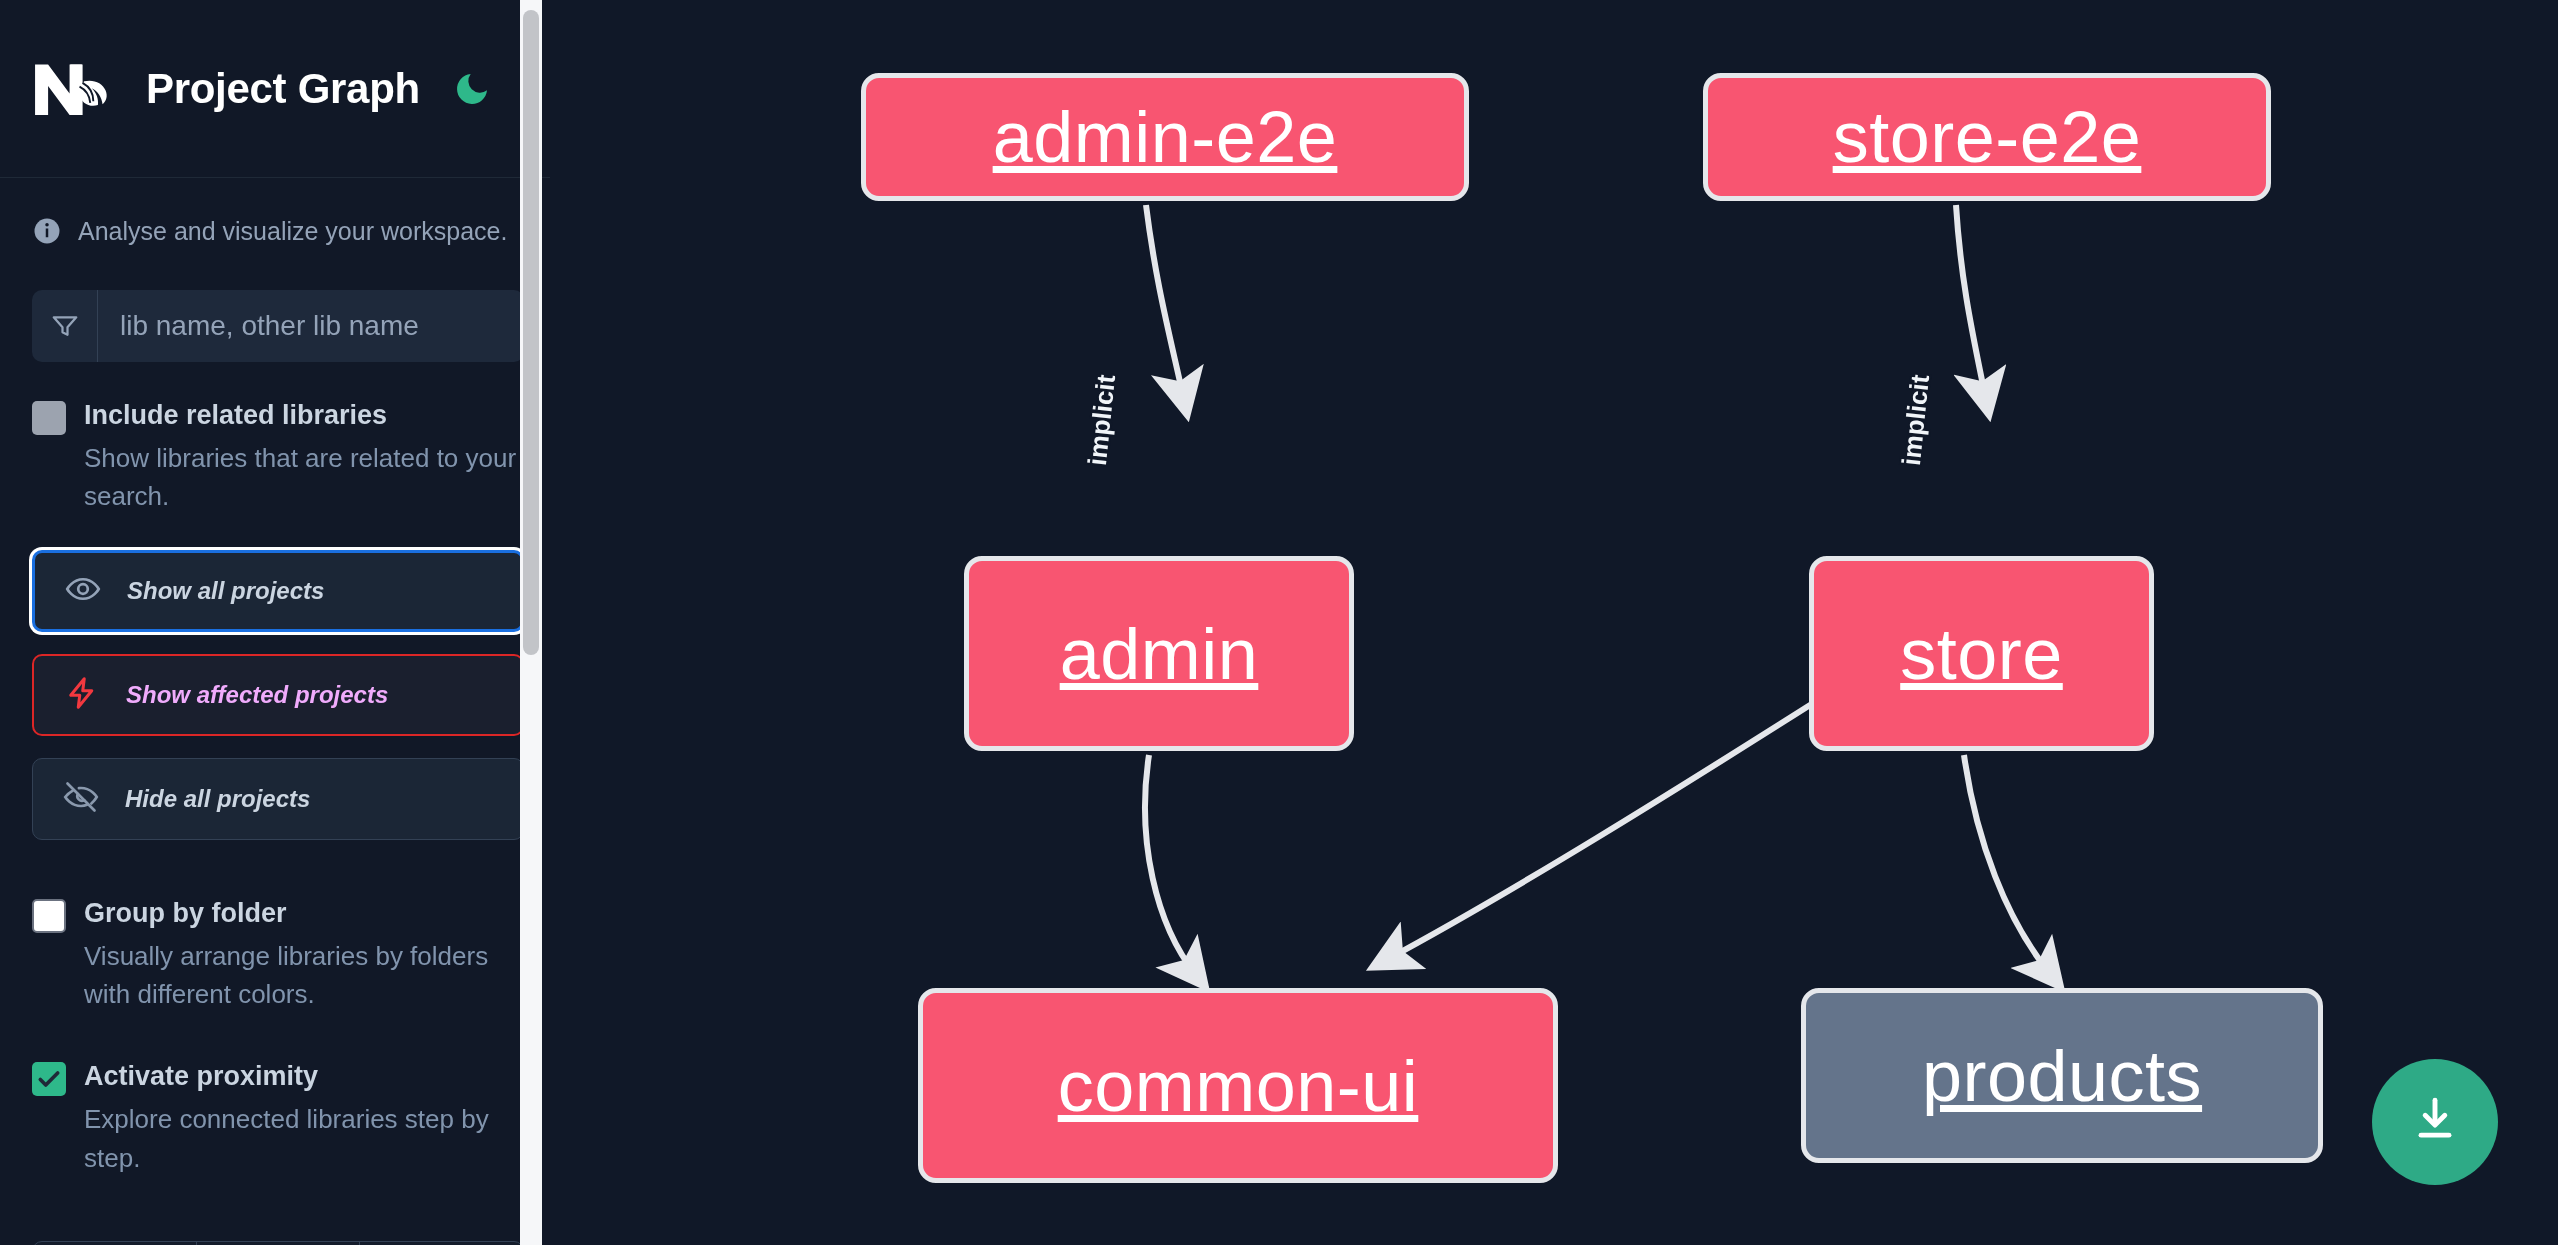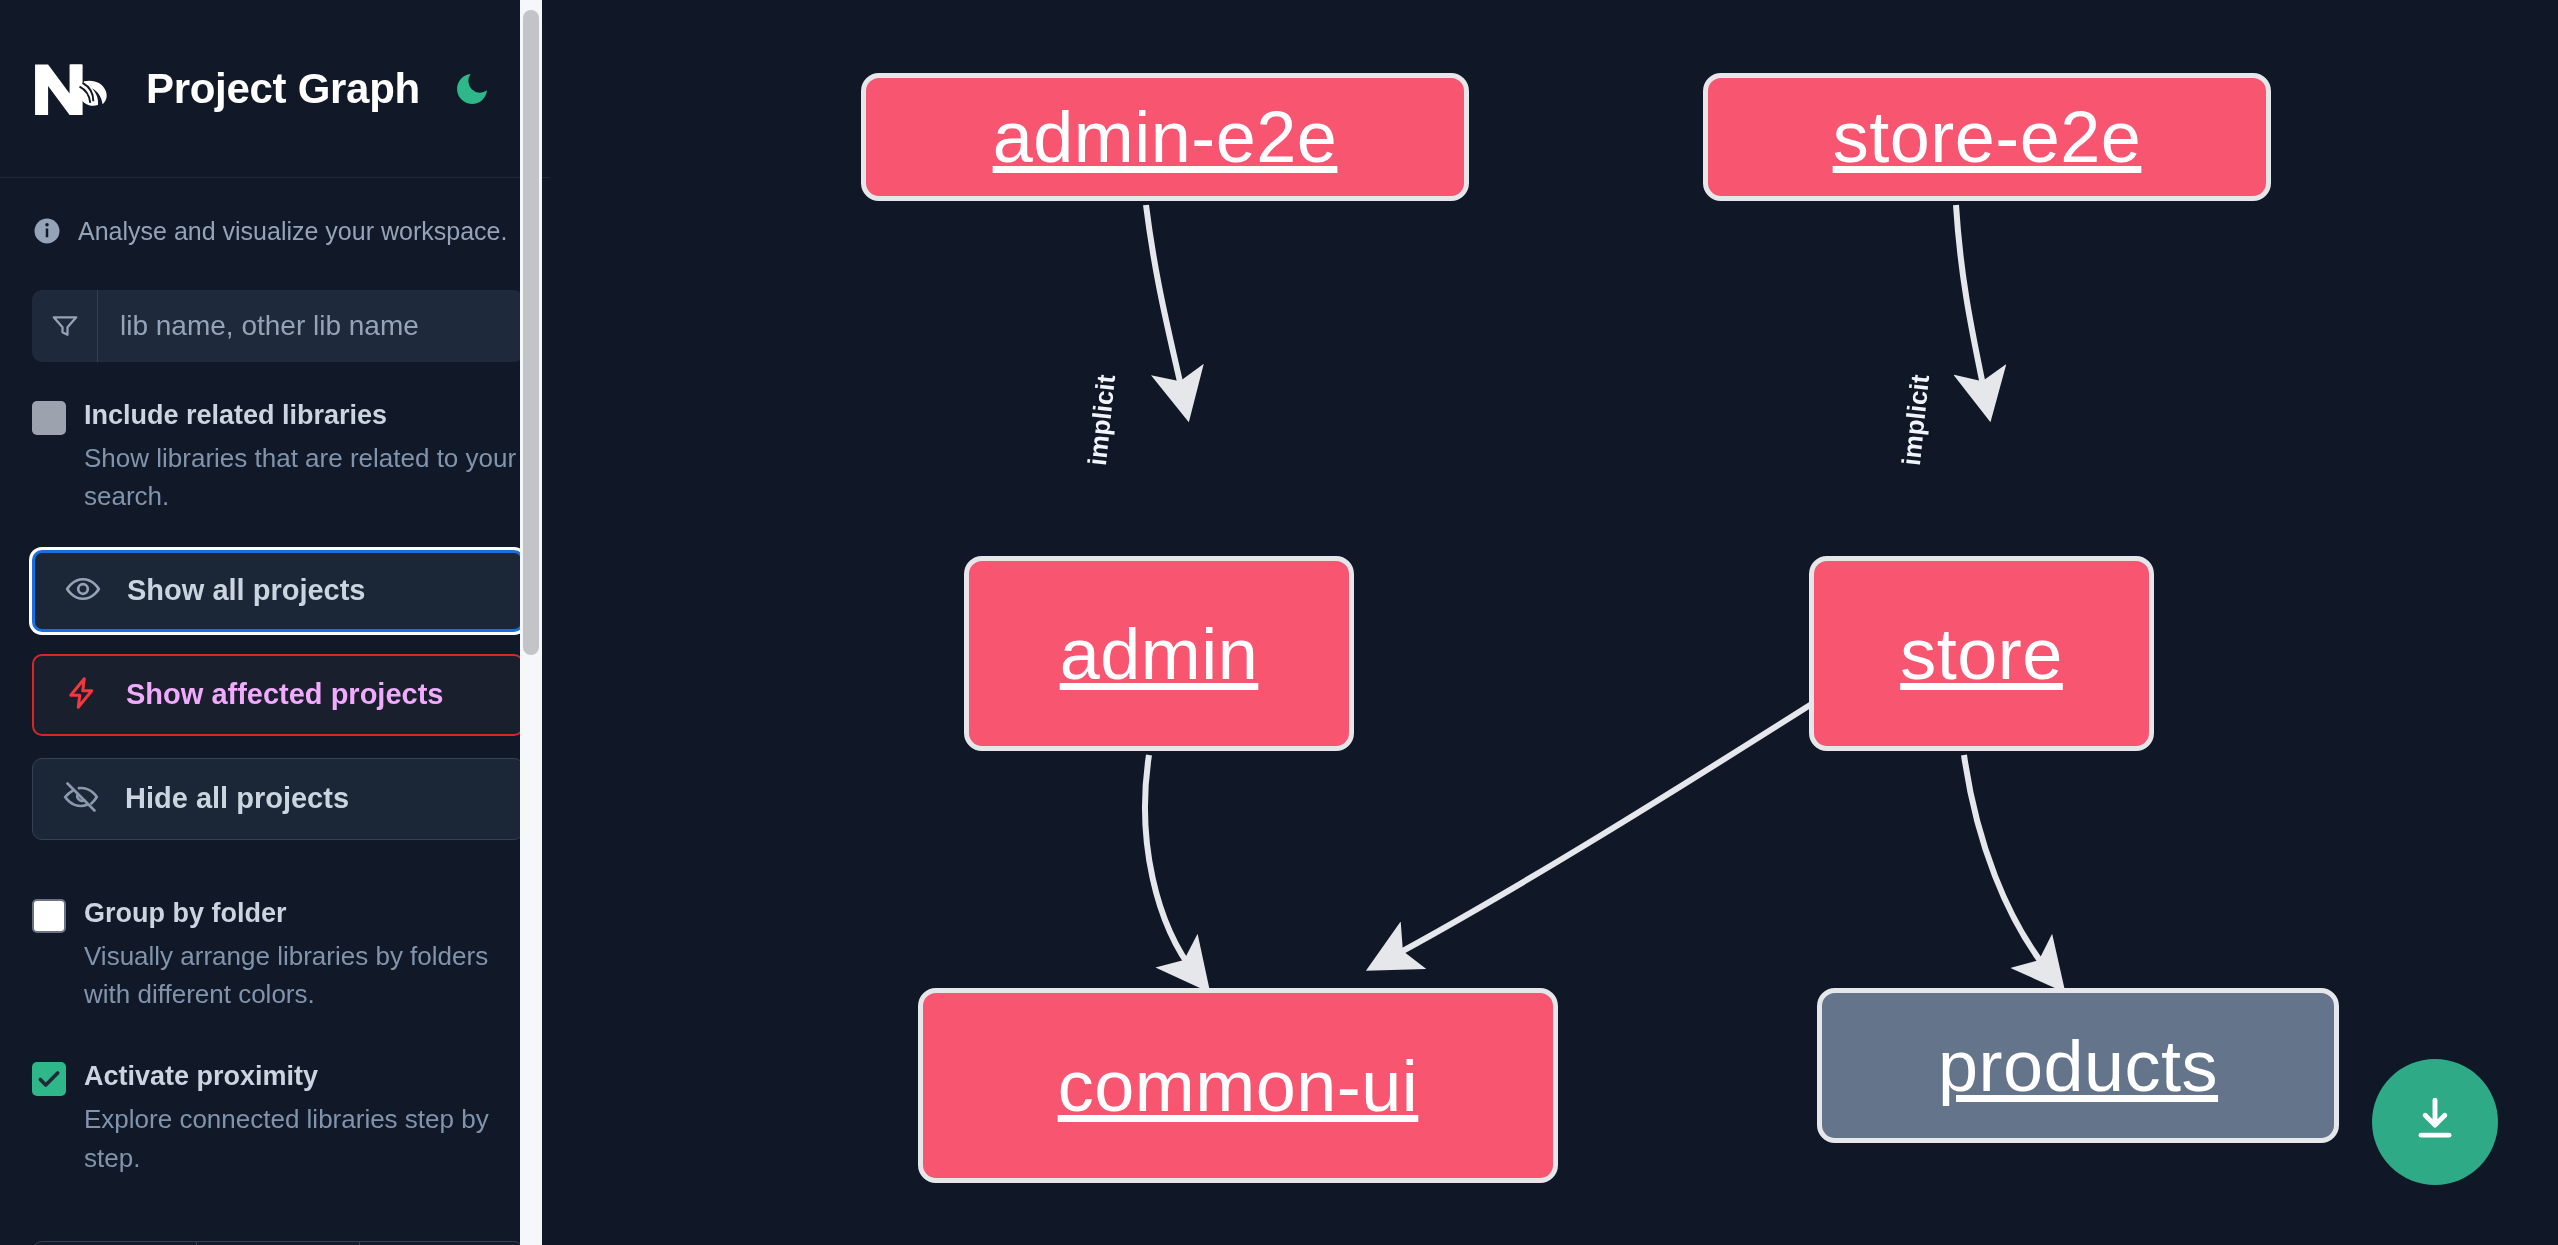--- a/index.html
+++ b/index.html
@@ -97,21 +97,21 @@
   .gbtn {
     height: 82px;
     background: #1b2636;
     border-radius: 10px;
     display: flex; align-items: center;
     padding-left: 30px;
     gap: 26px;
     cursor: pointer;
     border: 2px solid #374151;
   }
-  .gbtn .lbl { font-size: 29px; font-weight: 700; color: #cbd5e1; white-space: nowrap; }
+  .gbtn .lbl { font-size: 24px; font-weight: 700; color: #cbd5e1; white-space: nowrap; font-style: italic; }
   .gbtn.primary { border: 3px solid #1a6fe0; box-shadow: 0 0 0 3px #ffffff; }
   .gbtn.danger { border: 2px solid #dc2626; background:#1a1f2e; }
   .gbtn.danger .lbl { color: #f0abfc; }
   .gbtn.muted { border: 1px solid #334155; }
 
   .seg-peek {
     margin: 64px 32px 0 32px;
     height: 60px;
     border: 1px solid #334155;
     border-radius: 10px 10px 0 0;
@@ -335,21 +335,21 @@
     </div>
 
     <div class="node pink" style="left:1253px; top:556px; width:345px; height:195px;">
       <span>store</span>
     </div>
 
     <div class="node pink" style="left:362px; top:988px; width:640px; height:195px;">
       <span>common-ui</span>
     </div>
 
-    <div class="node slate" style="left:1245px; top:988px; width:522px; height:155px;margin-left:16px;">
+    <div class="node slate" style="left:1245px; top:988px; width:522px; height:175px;">
       <span>products</span>
     </div>
 
     <span class="edge-label" style="left:546px; top:420px; transform:translate(-50%,-50%) rotate(-84deg);">implicit</span>
 
     <span class="edge-label" style="left:1360px; top:420px; transform:translate(-50%,-50%) rotate(-84deg);">implicit</span>
 
     <div class="download-fab">
       <span>
         <svg viewBox="0 0 24 24" width="56" height="56" fill="none" stroke="#ffffff" stroke-width="2.1" stroke-linecap="round" stroke-linejoin="round">

